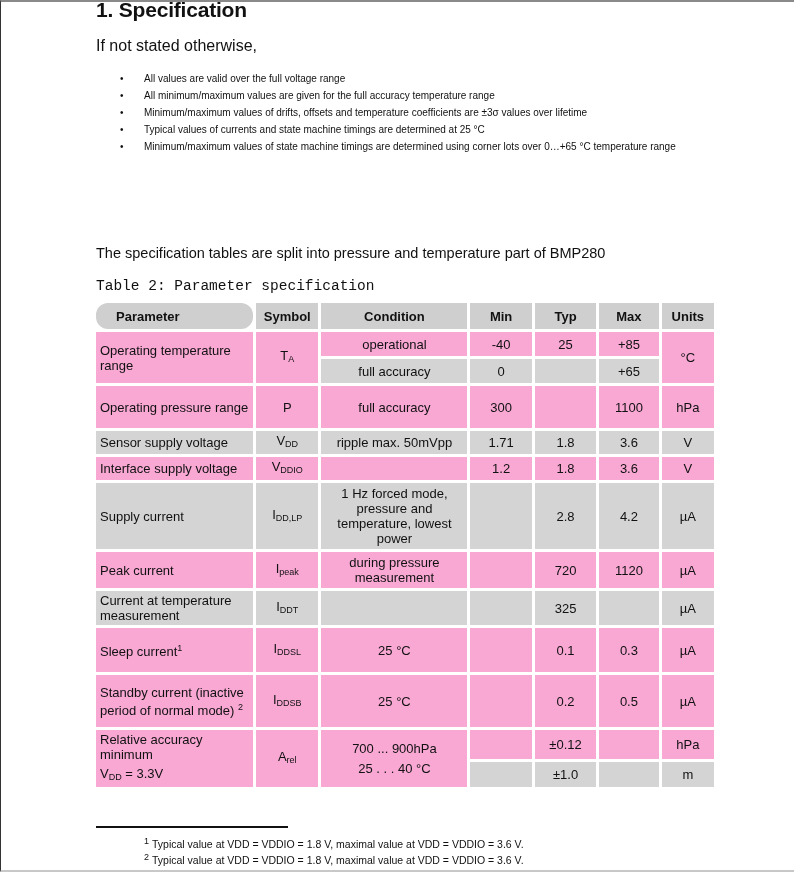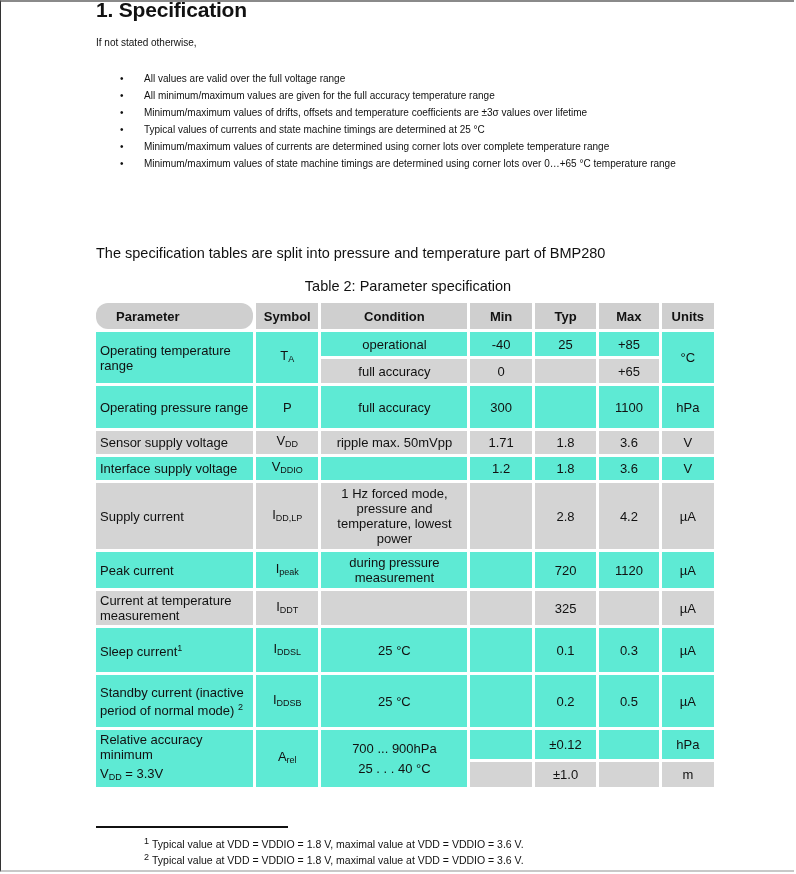--- a/index.html
+++ b/index.html
@@ -2,32 +2,32 @@
 <html><head>
 <meta charset="utf-8">
 <style>
   html, body { margin:0; padding:0; background:#ffffff; }
   body { width:796px; height:874px; overflow:hidden; position:relative;
          font-family:"Liberation Sans", sans-serif; color:#111; }
   .frame { position:absolute; left:0; top:0; width:794px; height:872px;
            border-top:2px solid #8a8a8a; border-left:1px solid #333; border-bottom:2px solid #c8c8c8; box-sizing:border-box; }
   .page { position:absolute; left:96px; top:0; width:624px; }
   h1 { margin:0; position:absolute; top:-2px; left:0; font-size:21px; font-weight:bold; letter-spacing:-0.2px; }
-  .intro { position:absolute; top:37px; left:0; font-size:10px; }
+  .intro { position:absolute; top:37px; left:0; font-size:16px; }
   ul.bullets { position:absolute; top:70px; left:0; width:624px; margin:0; padding:0 0 0 48px; box-sizing:border-box; list-style:none; font-size:10px; line-height:17px; }
   ul.bullets li { position:relative; text-align:justify; text-align-last:left; }
   ul.bullets li::before { content:"•"; position:absolute; left:-24px; top:0; }
   .split { position:absolute; top:245px; left:0; font-size:14.5px; }
-  .caption { position:absolute; top:278px; left:0; width:624px; text-align:center; font-size:14.5px; }
+  .caption { position:absolute; top:278px; left:0; width:624px; font-size:14.5px;font-family:Liberation Mono, monospace; }
   table.spec { position:absolute; top:300px; left:0; width:624px; border-collapse:separate; border-spacing:3px; margin-left:-3px; font-size:13px; }
   table.spec td, table.spec th { padding:2px 4px; vertical-align:middle; }
   table.spec th { background:#cfcfcf; font-weight:bold; text-align:center; height:22px; }
   table.spec th.param { text-align:left; padding-left:20px;border-radius:12px; }
   .g { background:#d4d4d4; }
-  .w { background:#5eead4; }
+  .w { background:#f9a8d4; }
   td.param { text-align:left; padding-left:10px; line-height:15px; }
   td.c { text-align:center; line-height:15px; }
   sub { font-size:9px; vertical-align:-2px; }
   sup { font-size:9px; vertical-align:5px; }
   .rule { position:absolute; top:826px; left:0; width:192px; height:2px; background:#111; }
   .fn { position:absolute; left:0; font-size:10.5px;margin-left:48px; }
   .fn sup { font-size:9px; vertical-align:4px; margin-right:3px; }
 </style>
 </head>
 <body>
@@ -36,21 +36,20 @@
 
 <div class="page">
   <h1>1. Specification</h1>
   <div class="intro">If not stated otherwise,</div>
 
   <ul class="bullets">
     <li>All values are valid over the full voltage range</li>
     <li>All minimum/maximum values are given for the full accuracy temperature range</li>
     <li>Minimum/maximum values of drifts, offsets and temperature coefficients are ±3σ values over lifetime</li>
     <li>Typical values of currents and state machine timings are determined at 25 °C</li>
-    <li>Minimum/maximum values of currents are determined using corner lots over complete temperature range</li>
     <li>Minimum/maximum values of state machine timings are determined using corner lots over 0…+65 °C temperature range</li>
   </ul>
 
   <div class="split">The specification tables are split into pressure and temperature part of BMP280</div>
   <div class="caption">Table 2: Parameter specification</div>
 
   <table class="spec">
     <colgroup>
       <col style="width:156px">
         <col style="width:62px">

